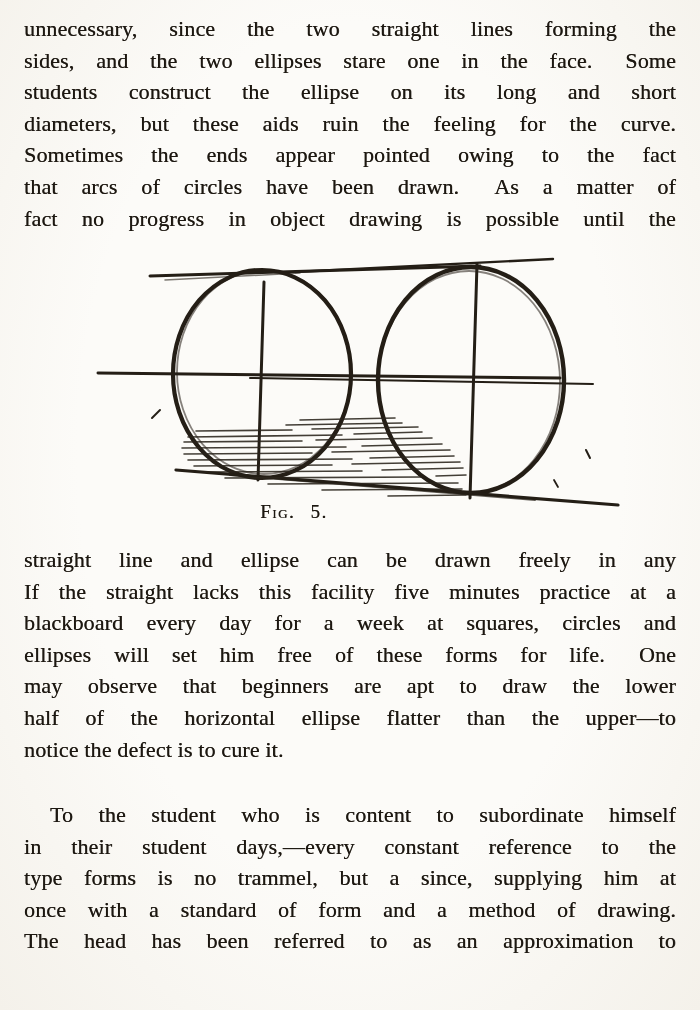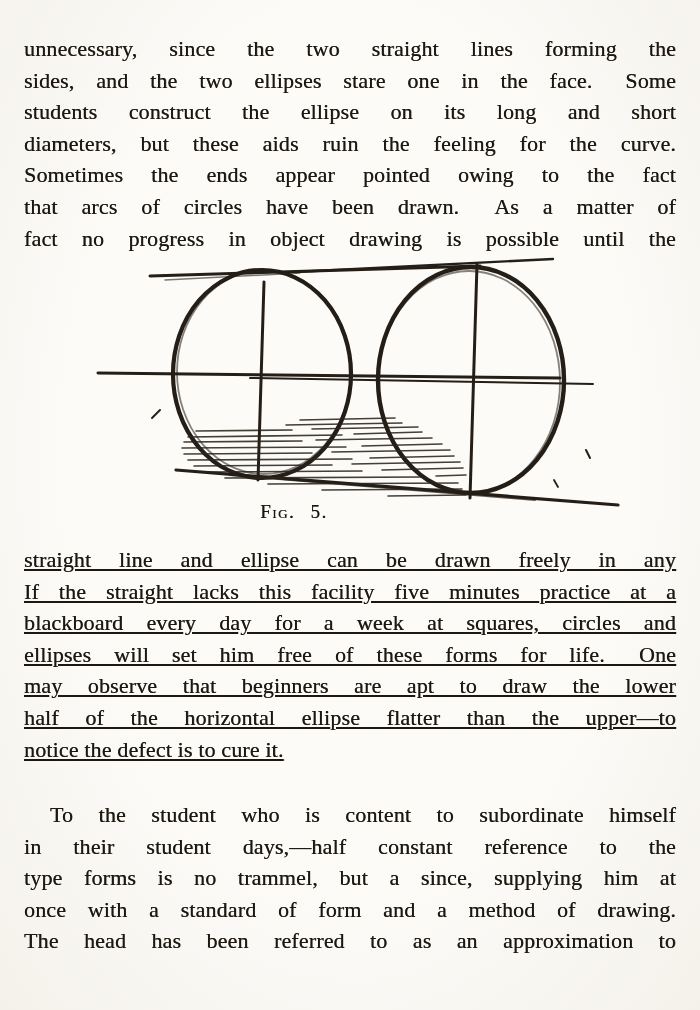--- a/index.html
+++ b/index.html
@@ -11,22 +11,22 @@
   }
   .tblock{position:absolute;left:24px;width:652px;}
   .tline{
     font-size:22px;line-height:31.6px;height:31.6px;
     text-align:justify;text-align-last:justify;
     letter-spacing:0.15px;
     text-shadow:0.3px 0 0 rgba(28,23,16,0.8);
   }
   .tline.noj{text-align-last:left;}
   .tline.ind{text-indent:26px;font-family:Liberation Serif, serif;}
-  #p1{top:33px;font-family:Liberation Serif, serif;}
-  #p2{top:544px;text-decoration:underline;}
+  #p1{top:13px;font-family:Liberation Serif, serif;}
+  #p2{top:544px;}
   #p3{top:799px;}
   .figsvg{position:absolute;top:240px;left:0;}
   .figcap{
     position:absolute;top:501px;left:0;width:588px;
     text-align:center;font-size:19px;font-variant:small-caps;
     letter-spacing:1.5px;word-spacing:9px;
     text-shadow:0.3px 0 0 rgba(28,23,16,0.8);
   }
   .ink{stroke:#241e16;fill:none;stroke-linecap:round;}
 </style>
@@ -109,17 +109,17 @@
   <div class="tline">If the straight lacks this facility five minutes practice at a</div>
   <div class="tline">blackboard every day for a week at squares, circles and</div>
   <div class="tline">ellipses will set him free of these forms for life.  One</div>
   <div class="tline">may observe that beginners are apt to draw the lower</div>
   <div class="tline">half of the horizontal ellipse flatter than the upper—to</div>
   <div class="tline noj">notice the defect is to cure it.</div>
 </div>
 
 <div class="tblock" id="p3">
   <div class="tline ind">To the student who is content to subordinate himself</div>
-  <div class="tline">in their student days,—half constant reference to the</div>
+  <div class="tline">in their student days,—every constant reference to the</div>
   <div class="tline">type forms is no trammel, but a since, supplying him at</div>
   <div class="tline">once with a standard of form and a method of drawing.</div>
   <div class="tline">The head has been referred to as an approximation to</div>
 </div>
 
 </body></html>

